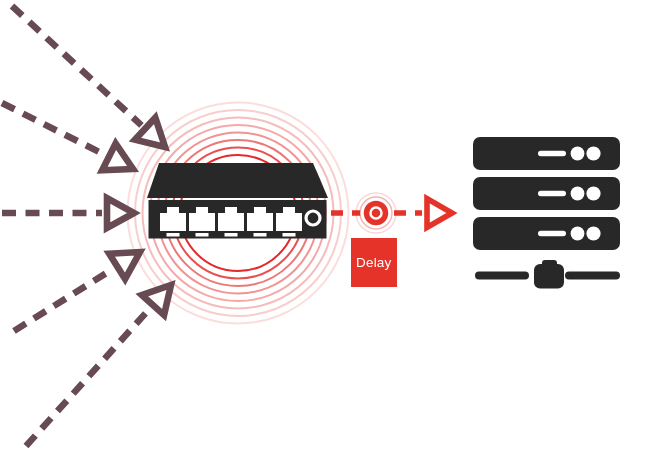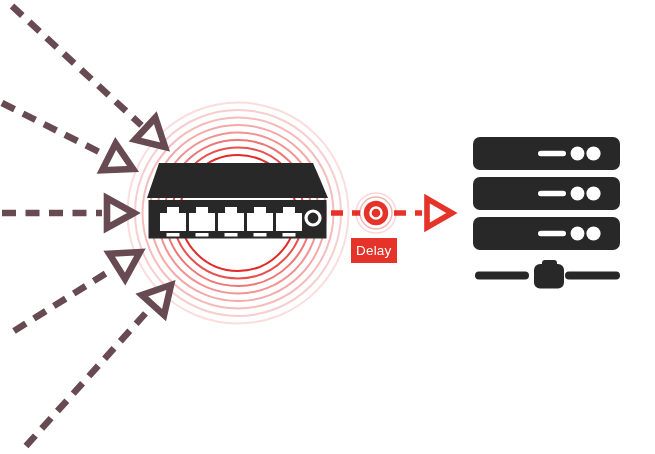--- a/index.html
+++ b/index.html
@@ -19,21 +19,21 @@
     overflow:hidden;
   }
   .stage{position:absolute;left:0;top:0;width:655px;height:454px;}
   .delay-badge{
     position:absolute;
     left:351px;top:238px;
     background:var(--red);
     color:var(--label-text);
     font-size:13.5px;
     line-height:17px;
-    padding:4px 5px;
+    padding:16px 5px;
     letter-spacing:0.2px;
   }
 </style>
 </head>
 <body>
 
 <svg class="stage" width="655" height="454" viewBox="0 0 655 454" xmlns="http://www.w3.org/2000/svg">
 
   <g id="ripples">
       <circle cx="238" cy="213" r="58" fill="none" stroke="#e11d1d" stroke-width="2" opacity="0.95"></circle>

